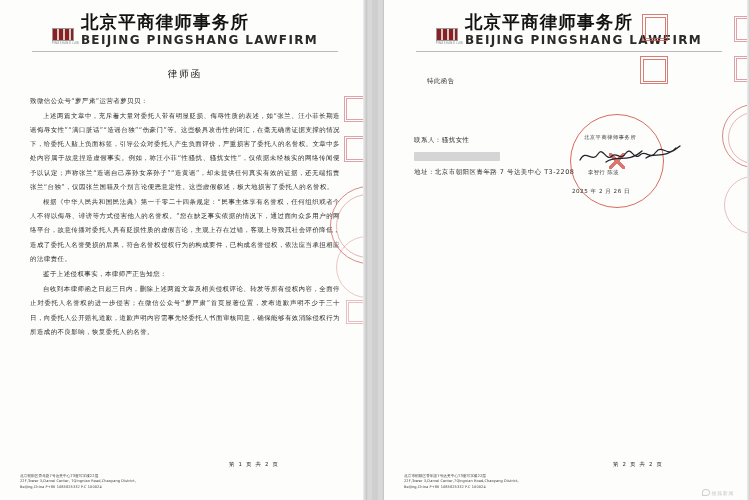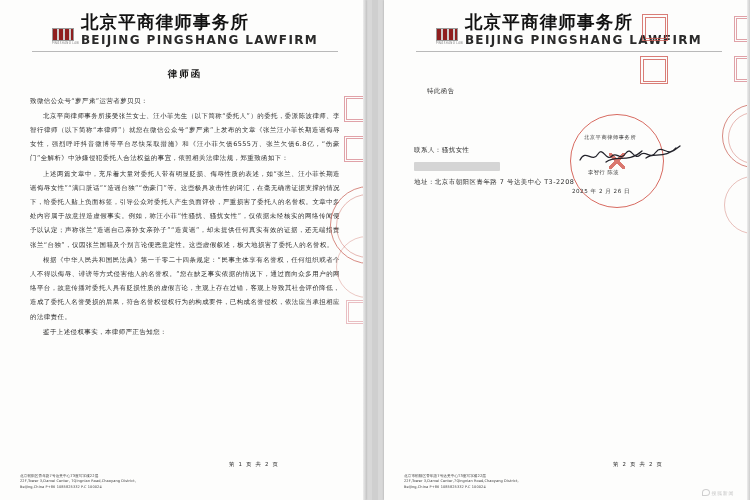--- a/index.html
+++ b/index.html
@@ -67,40 +67,40 @@
     letter-spacing:1.35px;margin-top:2px;
   }
   .lh-rule{
     height:1px;background:#b9b9b9;
     margin:5px 2px 0 2px;
   }
 
   
   .doc-title{
     text-align:center;
-    font-size:9.5px;font-weight:bold;color:#1a1a1a;
+    font-size:9.5px;font-weight:normal;color:#1a1a1a;
     letter-spacing:2px;
     margin:16px 0 13px 0;
   }
   .para{
     font-size:6.45px;
     line-height:14.2px;
     color:#2e2e2e;
     text-align:justify;
     text-justify:inter-character;
     letter-spacing:.45px;
     margin:0 0 1px 0;
     font-family:"DejaVu Sans","Liberation Sans",sans-serif;
   }
   .indent{text-indent:13px;}
   .p2 .para{line-height:15.4px;}
 
   .closing{
     font-size:6.45px;letter-spacing:.45px;color:#2e2e2e;
-    text-indent:13px;margin-top:17px;
+    text-indent:13px;margin-top:7px;
   }
   .contact-block{margin-top:50px;}
   .contact-line{
     font-size:6.45px;letter-spacing:.5px;color:#2e2e2e;
     margin-bottom:7px;
   }
   .redacted{
     width:86px;height:9px;background:#d5d5d5;
     margin:0 0 7px 0;border-radius:1px;
   }
@@ -221,24 +221,24 @@
         <div class="lh-text">
           <div class="lh-cn">北京平商律师事务所</div>
           <div class="lh-en">BEIJING PINGSHANG LAWFIRM</div>
         </div>
       </div>
       <div class="lh-rule"></div>
 
       <div class="doc-title">律师函</div>
 
       <p class="para">致微信公众号“萝严肃”运营者萝贝贝：</p>
-      <p class="para indent">北京平商律师事务所接受张兰女士、汪小菲先生（以下简称“委托人”）的委托，委派陈波律师、李智行律师（以下简称“本律师”）就您在微信公众号“萝严肃”上发布的文章《张兰汪小菲长期造谣侮辱女性，强烈呼吁抖音微博等平台尽快采取措施》和《汪小菲欠债6555万、张兰欠债6.8亿，“伤豪门”全解析》中涉嫌侵犯委托人合法权益的事宜，依照相关法律法规，郑重致函如下：</p>
       <p class="para indent">上述两篇文章中，充斥着大量对委托人带有明显贬损、侮辱性质的表述，如“张兰、汪小菲长期造谣侮辱女性”“满口脏话”“造谣台独”“伤豪门”等。这些极具攻击性的词汇，在毫无确凿证据支撑的情况下，给委托人贴上负面标签，引导公众对委托人产生负面评价，严重损害了委托人的名誉权。文章中多处内容属于故意捏造虚假事实。例如，称汪小菲“性骚扰、骚扰女性”，仅依据未经核实的网络传闻便予以认定；声称张兰“造谣自己亲孙女亲孙子”“造黄谣”，却未提供任何真实有效的证据，还无端指责张兰“台独”，仅因张兰国籍及个别言论便恶意定性。这些虚假叙述，极大地损害了委托人的名誉权。</p>
       <p class="para indent">根据《中华人民共和国民法典》第一千零二十四条规定：“民事主体享有名誉权，任何组织或者个人不得以侮辱、诽谤等方式侵害他人的名誉权。”您在缺乏事实依据的情况下，通过面向众多用户的网络平台，故意传播对委托人具有贬损性质的虚假言论，主观上存在过错，客观上导致其社会评价降低，造成了委托人名誉受损的后果，符合名誉权侵权行为的构成要件，已构成名誉侵权，依法应当承担相应的法律责任。</p>
       <p class="para indent">鉴于上述侵权事实，本律师严正告知您：</p>
+      <p class="para indent">自收到本律师函之日起三日内，删除上述两篇文章及相关侵权评论、转发等所有侵权内容，全面停止对委托人名誉权的进一步侵害；在微信公众号“萝严肃”首页显著位置，发布道歉声明不少于三十日，向委托人公开赔礼道歉，道歉声明内容需事先经委托人书面审核同意，确保能够有效消除侵权行为所造成的不良影响，恢复委托人的名誉。</p>
 
     </div>
 
     <div class="edge-seal" style="left:344px;top:96px;width:22px;height:26px;">
         <i></i>
       </div>
     <div class="edge-seal" style="left:344px;top:136px;width:22px;height:26px;">
         <i></i>
       </div>
     <div class="edge-arc" style="left:330px;top:186px;width:76px;height:76px;"></div>

